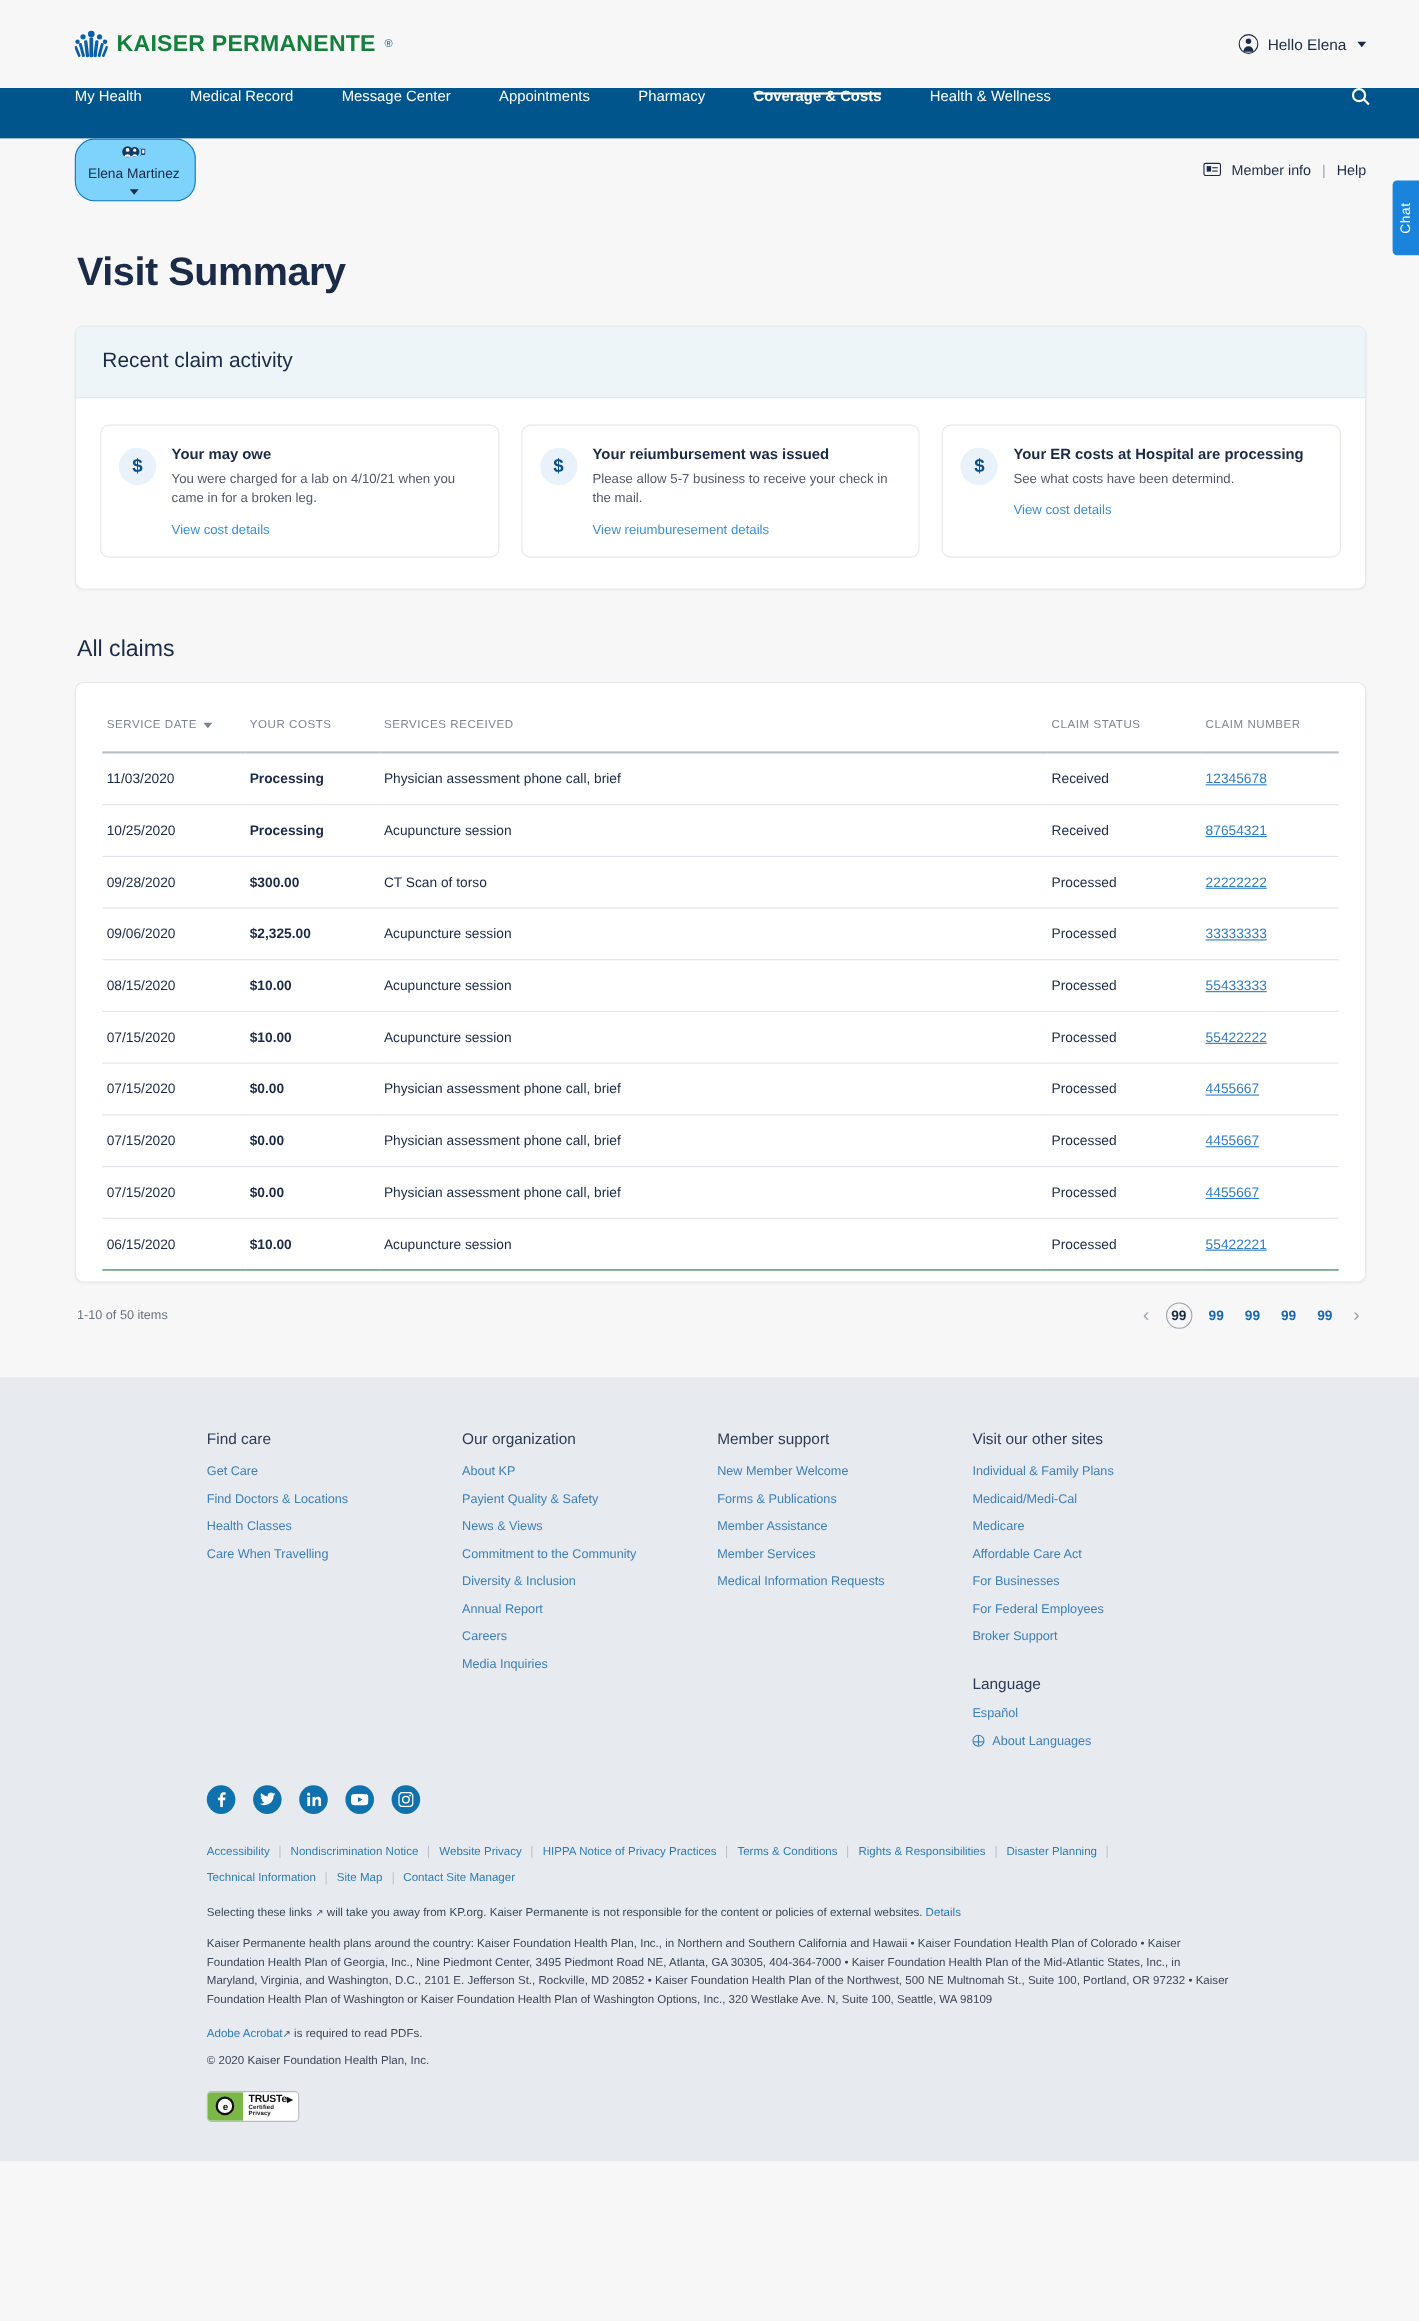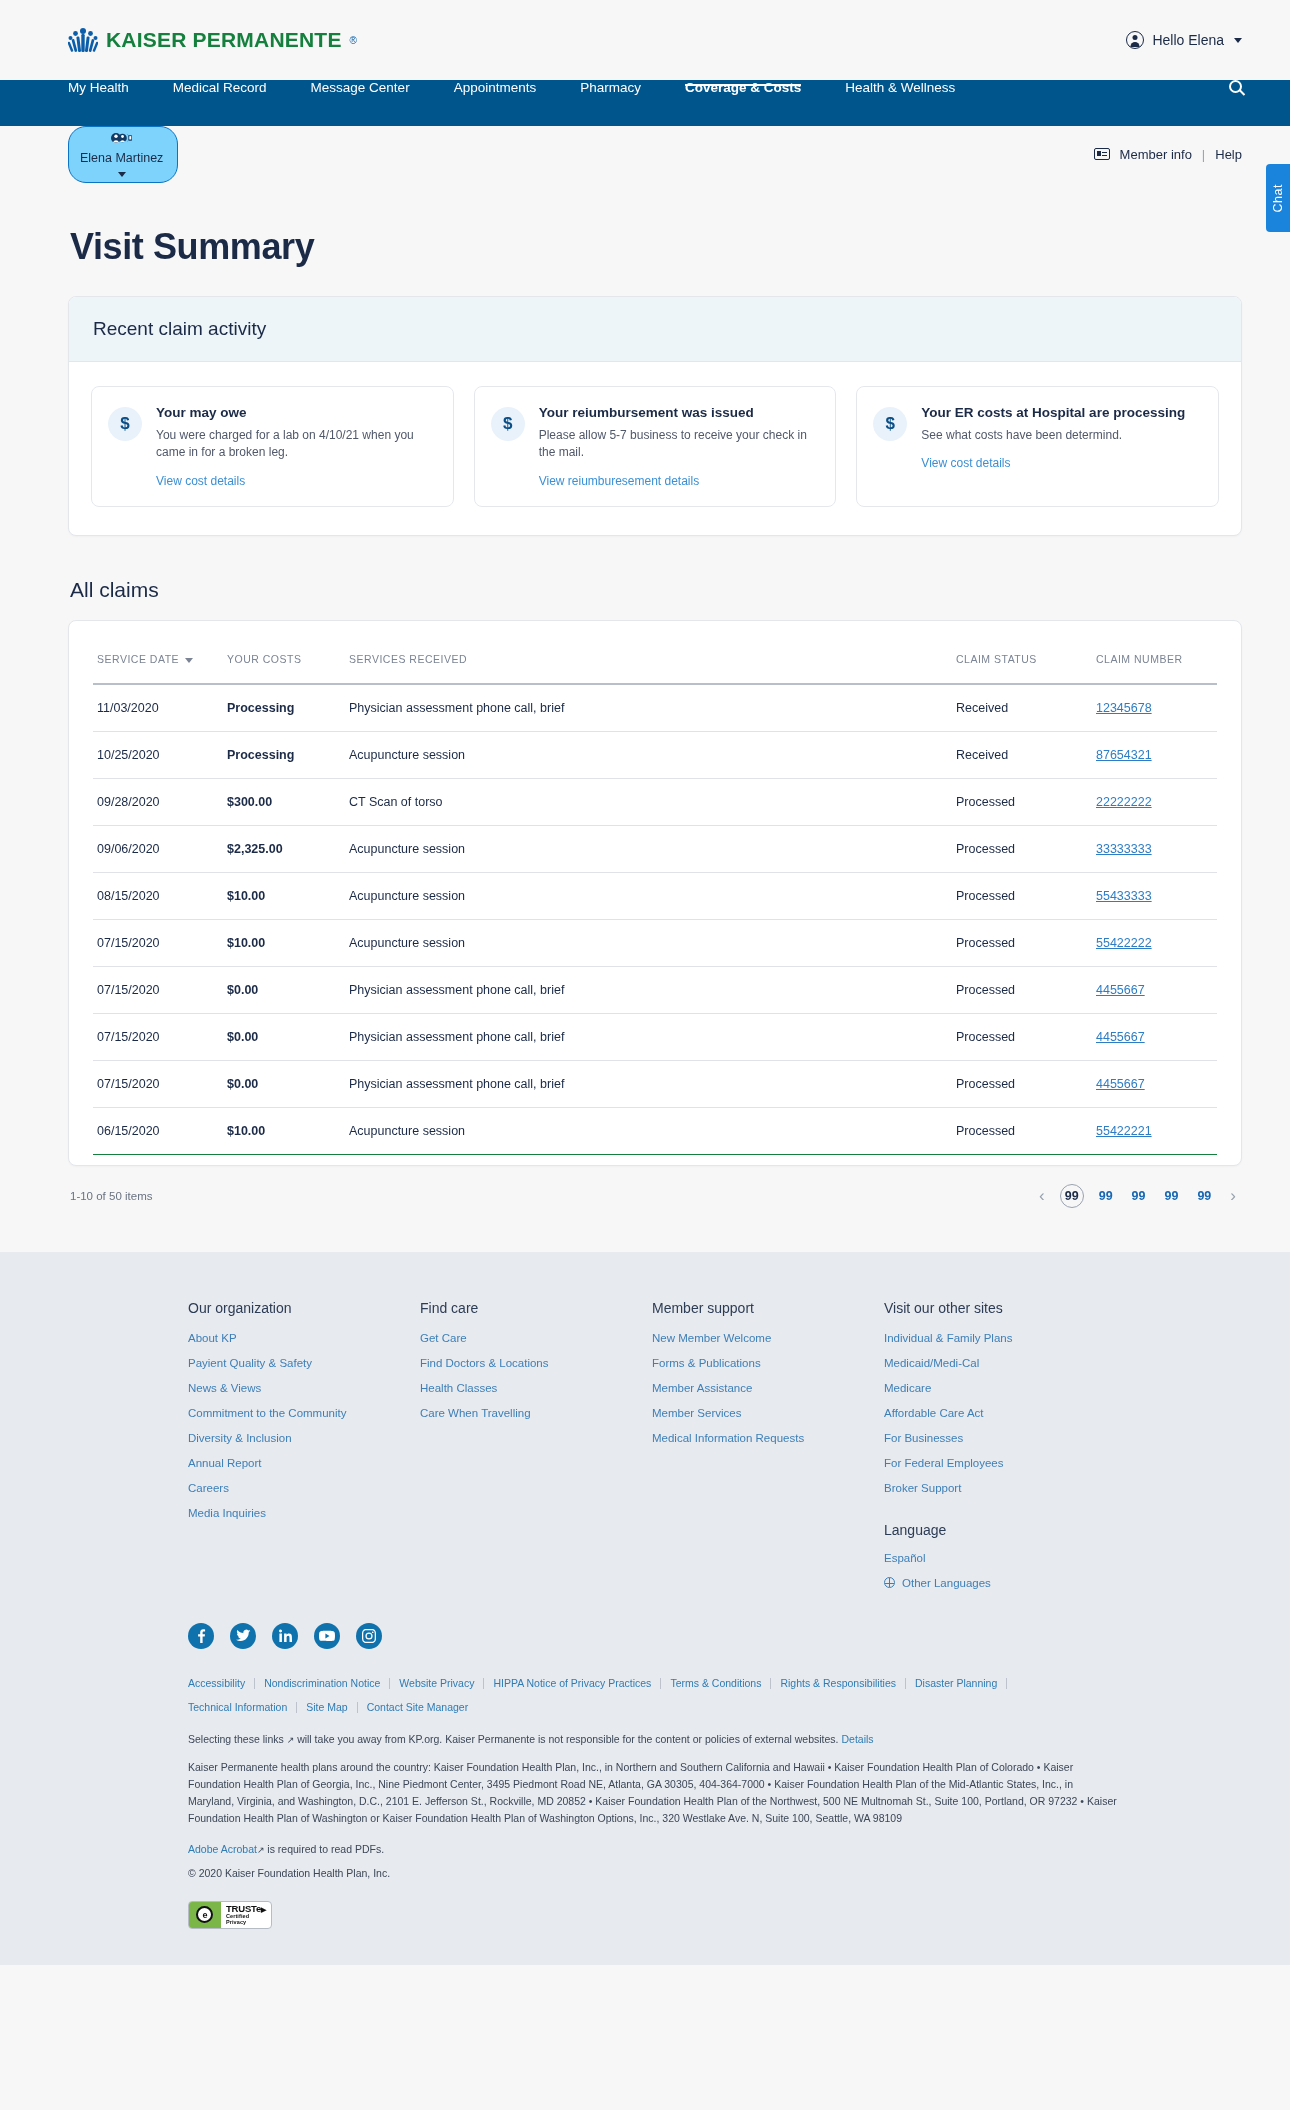--- a/index.html
+++ b/index.html
@@ -500,40 +500,40 @@
       <span class="pg-arrow">›</span>
     </div>
   </div>
 
 </div>
 
 <footer>
   <div class="foot-cols">
 
     <div class="foot-col">
+      <div class="foot-head">Find care</div>
+      <span class="foot-link">Get Care</span>
+      <span class="foot-link">Find Doctors &amp; Locations</span>
+      <span class="foot-link">Health Classes</span>
+      <span class="foot-link">Care When Travelling</span>
+    </div>
+
+    <div class="foot-col">
       <div class="foot-head">Our organization</div>
       <span class="foot-link">About KP</span>
       <span class="foot-link">Payient Quality &amp; Safety</span>
       <span class="foot-link">News &amp; Views</span>
       <span class="foot-link">Commitment to the Community</span>
       <span class="foot-link">Diversity &amp; Inclusion</span>
       <span class="foot-link">Annual Report</span>
       <span class="foot-link">Careers</span>
       <span class="foot-link">Media Inquiries</span>
     </div>
 
     <div class="foot-col">
-      <div class="foot-head">Find care</div>
-      <span class="foot-link">Get Care</span>
-      <span class="foot-link">Find Doctors &amp; Locations</span>
-      <span class="foot-link">Health Classes</span>
-      <span class="foot-link">Care When Travelling</span>
-    </div>
-
-    <div class="foot-col">
       <div class="foot-head">Member support</div>
       <span class="foot-link">New Member Welcome</span>
       <span class="foot-link">Forms &amp; Publications</span>
       <span class="foot-link">Member Assistance</span>
       <span class="foot-link">Member Services</span>
       <span class="foot-link">Medical Information Requests</span>
     </div>
 
     <div class="foot-col wide">
       <div class="foot-head">Visit our other sites</div>
@@ -542,21 +542,21 @@
       <span class="foot-link">Medicare</span>
       <span class="foot-link">Affordable Care Act</span>
       <span class="foot-link">For Businesses</span>
       <span class="foot-link">For Federal Employees</span>
       <span class="foot-link">Broker Support</span>
 
       <div class="lang-head">Language</div>
       <span class="foot-link">Español</span>
       <div class="globe-row">
         <span class="globe"></span>
-        <span class="foot-link" style="margin-bottom:0">Other Languages</span>
+        <span class="foot-link" style="margin-bottom:0">About Languages</span>
       </div>
     </div>
 
   </div>
 
   <div class="social-row">
     <span class="social">
       <svg width="14" height="14" viewBox="0 0 14 14">
           <path d="M8.6 14V7.6h2.1l.3-2.4H8.6V3.7c0-.7.2-1.2 1.2-1.2h1.3V.4C10.8.3 10 .3 9.2.3 7.4.3 6.2 1.4 6.2 3.4v1.8H4.1v2.4h2.1V14z"></path>
         </svg>

